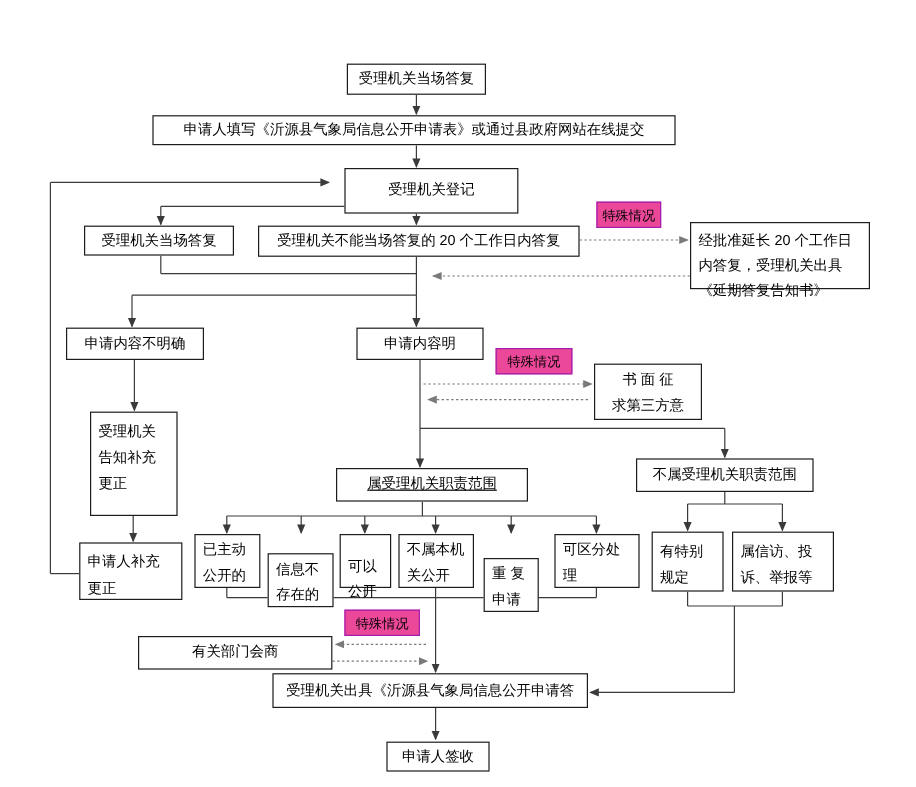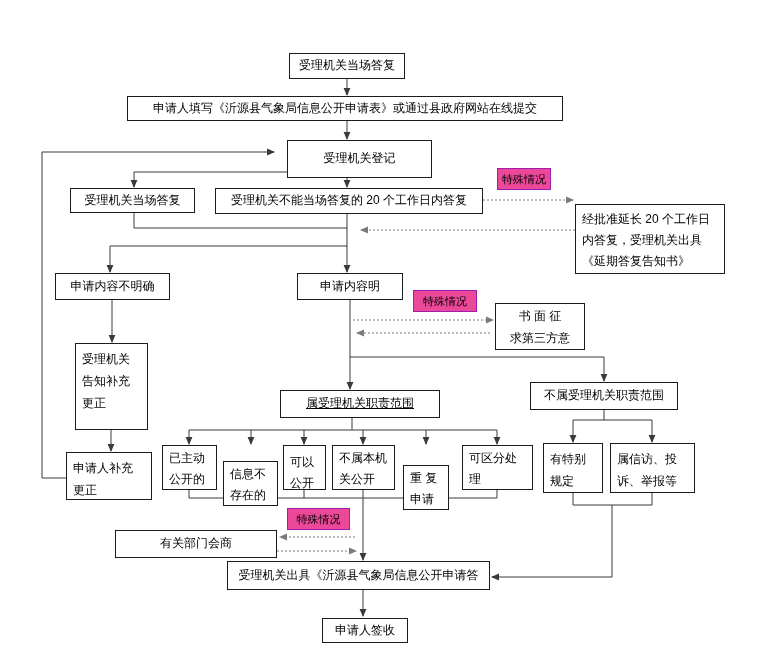--- a/index.html
+++ b/index.html
@@ -108,21 +108,21 @@
   <div class="box" style="left:127px;top:96px;width:436px;height:25px;">申请人填写《沂源县气象局信息公开申请表》或通过县政府网站在线提交</div>
 
   <div class="box" style="left:275px;top:140px;width:145px;height:38px;margin-left:12px;">受理机关登记</div>
 
   <div class="box" style="left:70px;top:188px;width:125px;height:25px;">受理机关当场答复</div>
 
   <div class="box" style="left:215px;top:188px;width:268px;height:26px;">受理机关不能当场答复的 20 个工作日内答复</div>
 
   <div class="label" style="left:497px;top:168px;width:54px;height:22px;">特殊情况</div>
 
-  <div class="box tl lh21" style="left:575px;top:185px;width:150px;height:70px;margin-top:19px;">经批准延长 20 个工作日
+  <div class="box tl lh21" style="left:575px;top:185px;width:150px;height:56px;">经批准延长 20 个工作日
 内答复，受理机关出具
 《延期答复告知书》</div>
 
   <div class="box" style="left:55px;top:273px;width:115px;height:27px;">申请内容不明确</div>
 
   <div class="box" style="left:297px;top:273px;width:106px;height:27px;">申请内容明</div>
 
   <div class="label" style="left:413px;top:290px;width:64px;height:22px;">特殊情况</div>
 
   <div class="box lh22" style="left:495px;top:303px;width:90px;height:47px;">书 面 征
@@ -135,21 +135,21 @@
   <div class="box" style="left:280px;top:390px;width:160px;height:28px;text-decoration:underline;">属受理机关职责范围</div>
 
   <div class="box" style="left:530px;top:382px;width:148px;height:28px;">不属受理机关职责范围</div>
 
   <div class="box tl lh21" style="left:162px;top:445px;width:55px;height:45px;padding:2px 6px;">已主动
 公开的</div>
 
   <div class="box tl lh21" style="left:223px;top:445px;width:55px;height:45px;padding:2px 6px;margin-top:16px;">信息不
 存在的</div>
 
-  <div class="box tl lh21" style="left:283px;top:445px;width:43px;height:45px;padding:6px 6px;">可以
+  <div class="box tl lh21" style="left:283px;top:445px;width:43px;height:45px;padding:16px 6px;">可以
 公开</div>
 
   <div class="box tl lh21" style="left:332px;top:445px;width:63px;height:45px;padding:2px 6px;">不属本机
 关公开</div>
 
   <div class="box tl lh21" style="left:403px;top:465px;width:46px;height:45px;padding:2px 6px;">重 复
 申请</div>
 
   <div class="box tl lh21" style="left:462px;top:445px;width:71px;height:45px;padding:2px 6px;">可区分处
 理</div>

